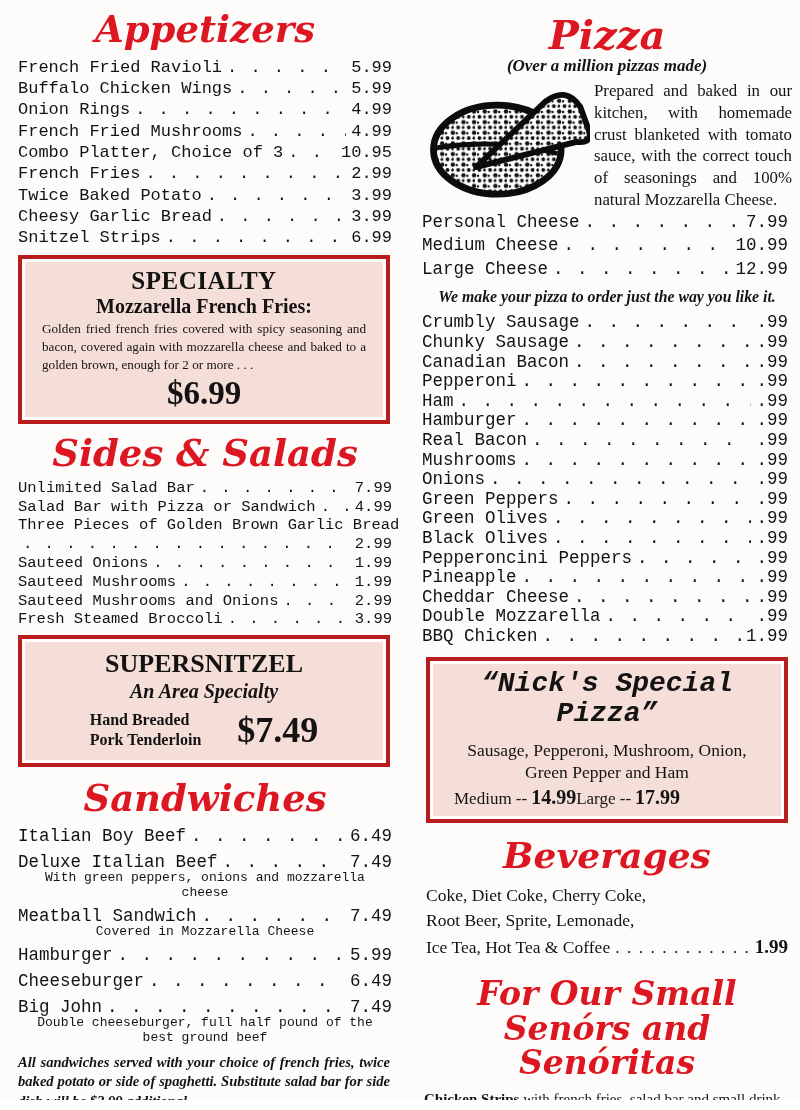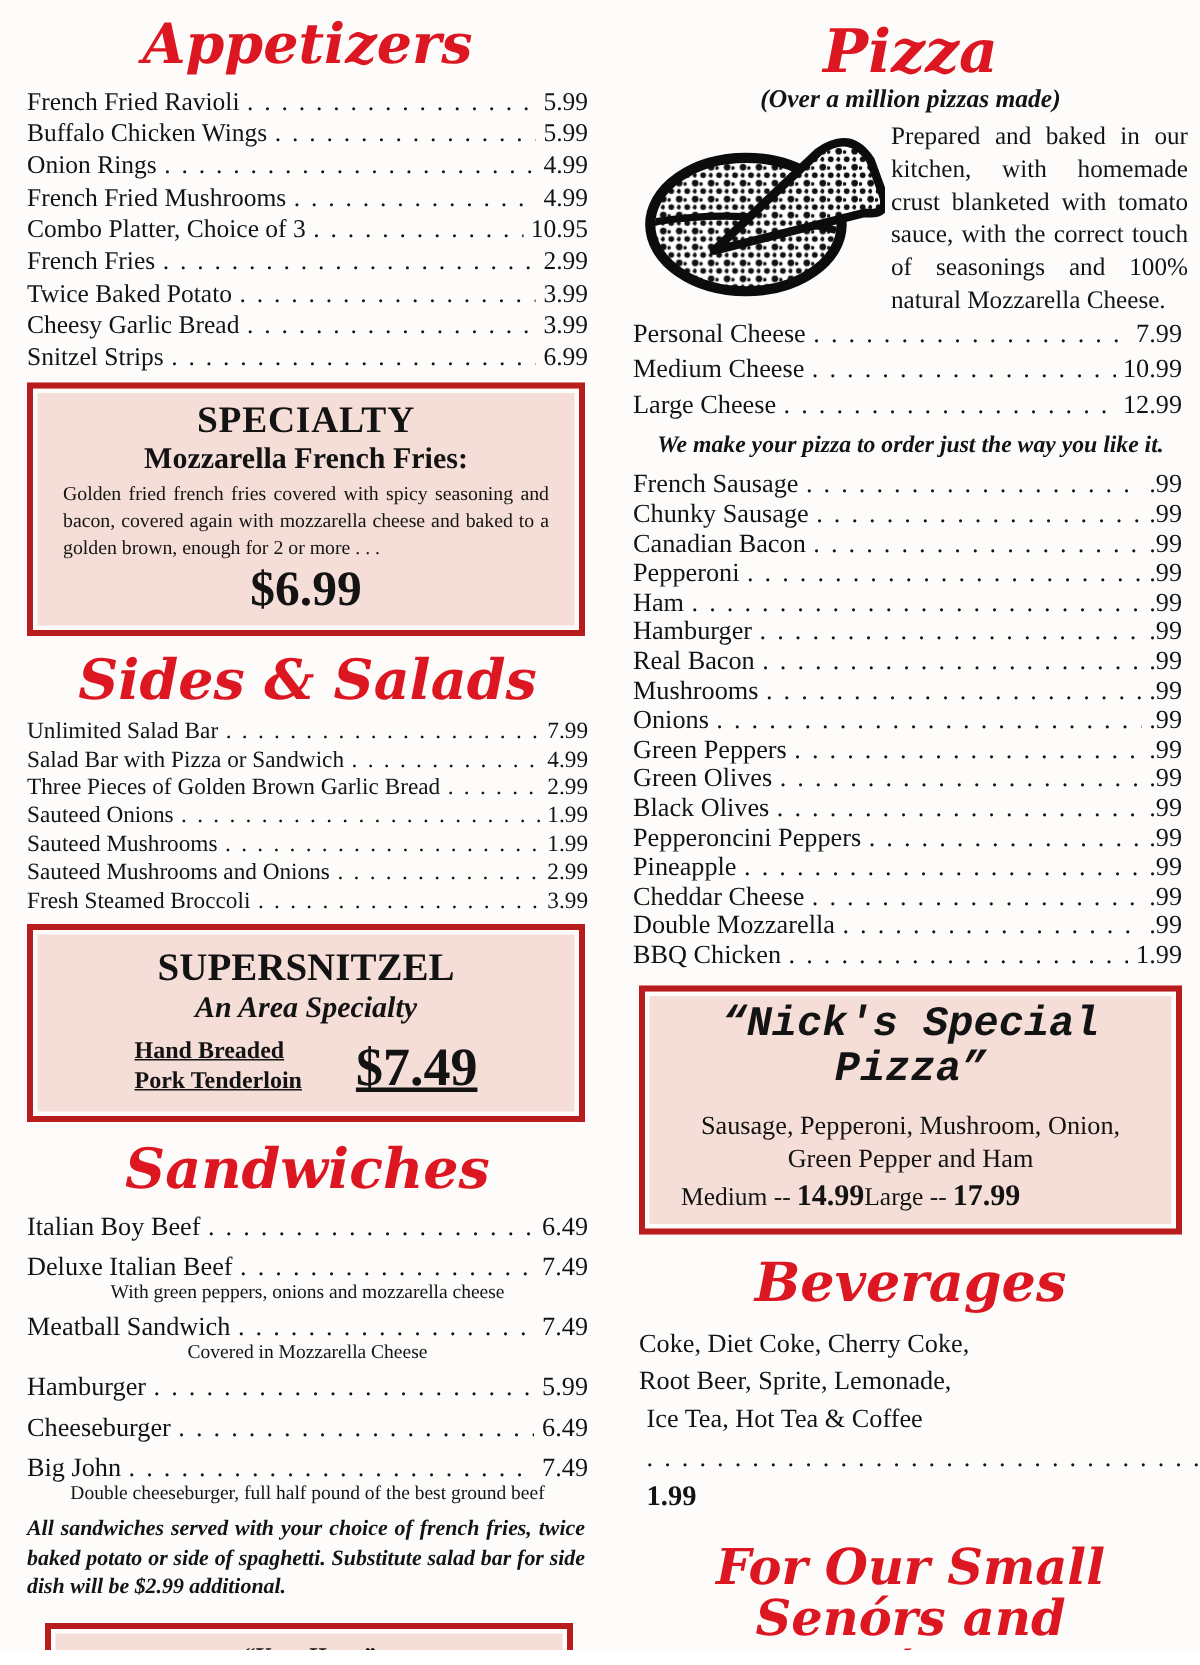--- a/index.html
+++ b/index.html
@@ -20,21 +20,21 @@
   }
   .h-appetizers { font-size:37px; margin:2px 0 8px 0; }
   .h-sides      { font-size:37px; margin:10px 0 6px 0; }
   .h-sandwiches { font-size:37px; margin:12px 0 8px 0; }
   .h-pizza      { font-size:40px; margin:4px 0 0 0; }
   .h-beverages  { font-size:36px; margin:14px 0 8px 0;text-align:center; }
   .h-kids       { font-size:33px; margin:16px 0 6px 0; }
 
   
   .menu-list { width:100%; }
-  .m-row { display:flex; align-items:baseline; flex-wrap:wrap; }
+  .m-row { display:flex; align-items:baseline; flex-wrap:wrap;font-family:Liberation Mono, monospace; }
   .m-name  { white-space:nowrap; }
   .m-dots  { flex:1; overflow:hidden; white-space:nowrap; margin:0 5px; }
   .m-dots::after {
     content:". . . . . . . . . . . . . . . . . . . . . . . . . . . . . . . . . . . . . . . . . . . . . . . . . . . . . .";
     word-spacing:1px; letter-spacing:1px;
   }
   .m-price { white-space:nowrap; }
   .m-note  { width:100%; text-align:center; }
 
   .list-appetizers { font-size:17px; line-height:21.3px; }
@@ -53,21 +53,21 @@
   }
   .box-specialty { margin:6px 2px 0 0; }
   .box-specialty .b-title { font-size:25px; font-weight:bold; letter-spacing:.5px; }
   .box-specialty .b-sub   { font-size:20px; font-weight:bold; }
   .box-specialty .b-desc  { font-size:13.2px; line-height:1.4; text-align:justify; margin:2px 6px 0 6px; }
   .box-specialty .b-price { font-size:33px; font-weight:bold; margin-top:0px; }
 
   .box-snitzel { margin:6px 2px 0 0; padding:10px 14px 12px; }
   .box-snitzel .b-title { font-size:26px; font-weight:bold; }
   .box-snitzel .b-sub   { font-size:20px; font-weight:bold; font-style:italic; margin-top:1px; }
-  .snitzel-row { display:flex; justify-content:center; align-items:center; gap:36px; margin-top:6px;text-decoration:underline; }
+  .snitzel-row { display:flex; justify-content:center; align-items:center; gap:36px; margin-top:6px; }
   .snitzel-item { font-size:16px; font-weight:bold; text-align:left; line-height:1.25; }
   .snitzel-price { font-size:36px; font-weight:bold; }
 
   .box-hosts { margin:14px 10px 0 12px; padding:10px 8px 12px; }
   .box-hosts .b-quote { font-size:16px; font-weight:bold; font-style:italic; margin-bottom:8px; }
 
   .box-nicks { margin:10px 4px 0 4px; padding:8px 10px 10px; }
   .box-nicks .b-title { font-family:Liberation Mono, monospace; font-style:italic; font-weight:bold; font-size:28px; line-height:1.1; margin-bottom:10px; }
   .box-nicks .b-desc  { font-size:17.5px; line-height:1.25; }
   .nicks-sizes { display:flex; padding:2px 14px 0 14px; align-items:baseline; }
@@ -81,21 +81,21 @@
 
   
   .pizza-tagline { text-align:center; font-weight:bold; font-style:italic; font-size:17px; margin:0 0 2px 0; }
   .pizza-flow { overflow:hidden; }
   .pizza-art { float:left; width:168px; height:116px; margin:4px 4px 0 0; }
   .pizza-desc { font-size:16.8px; line-height:1.3; text-align:justify; padding-top:2px; }
   .order-note { text-align:center; font-weight:bold; font-style:italic; font-size:15.8px; margin:7px 0 7px 0; }
 
   
   .bev-lines { font-size:17.5px; line-height:1.45; padding:0 4px; }
-  .bev-row { display:flex; align-items:baseline;flex-direction:column; }
+  .bev-row { display:flex; align-items:baseline; }
   .bev-price { font-weight:bold; font-size:19px; white-space:nowrap; }
 
   
   .kids-list { font-size:15px; line-height:1.42; padding:2px 0 0 2px; }
   .kids-item b { font-weight:bold; }
 </style>
 </head>
 <body>
 
 <div class="page">
@@ -325,21 +325,21 @@
           <span class="m-dots"></span>
           <span class="m-price">12.99</span>
         </div>
       </div>
 
     <div class="order-note">We make your pizza to order just the way you like it.</div>
 
     <div class="menu-list list-toppings">
 
         <div class="m-row">
-          <span class="m-name">French Sausage</span>
+          <span class="m-name">Crumbly Sausage</span>
           <span class="m-dots"></span>
           <span class="m-price">.99</span>
         </div>
 
         <div class="m-row">
           <span class="m-name">Chunky Sausage</span>
           <span class="m-dots"></span>
           <span class="m-price">.99</span>
         </div>
 

